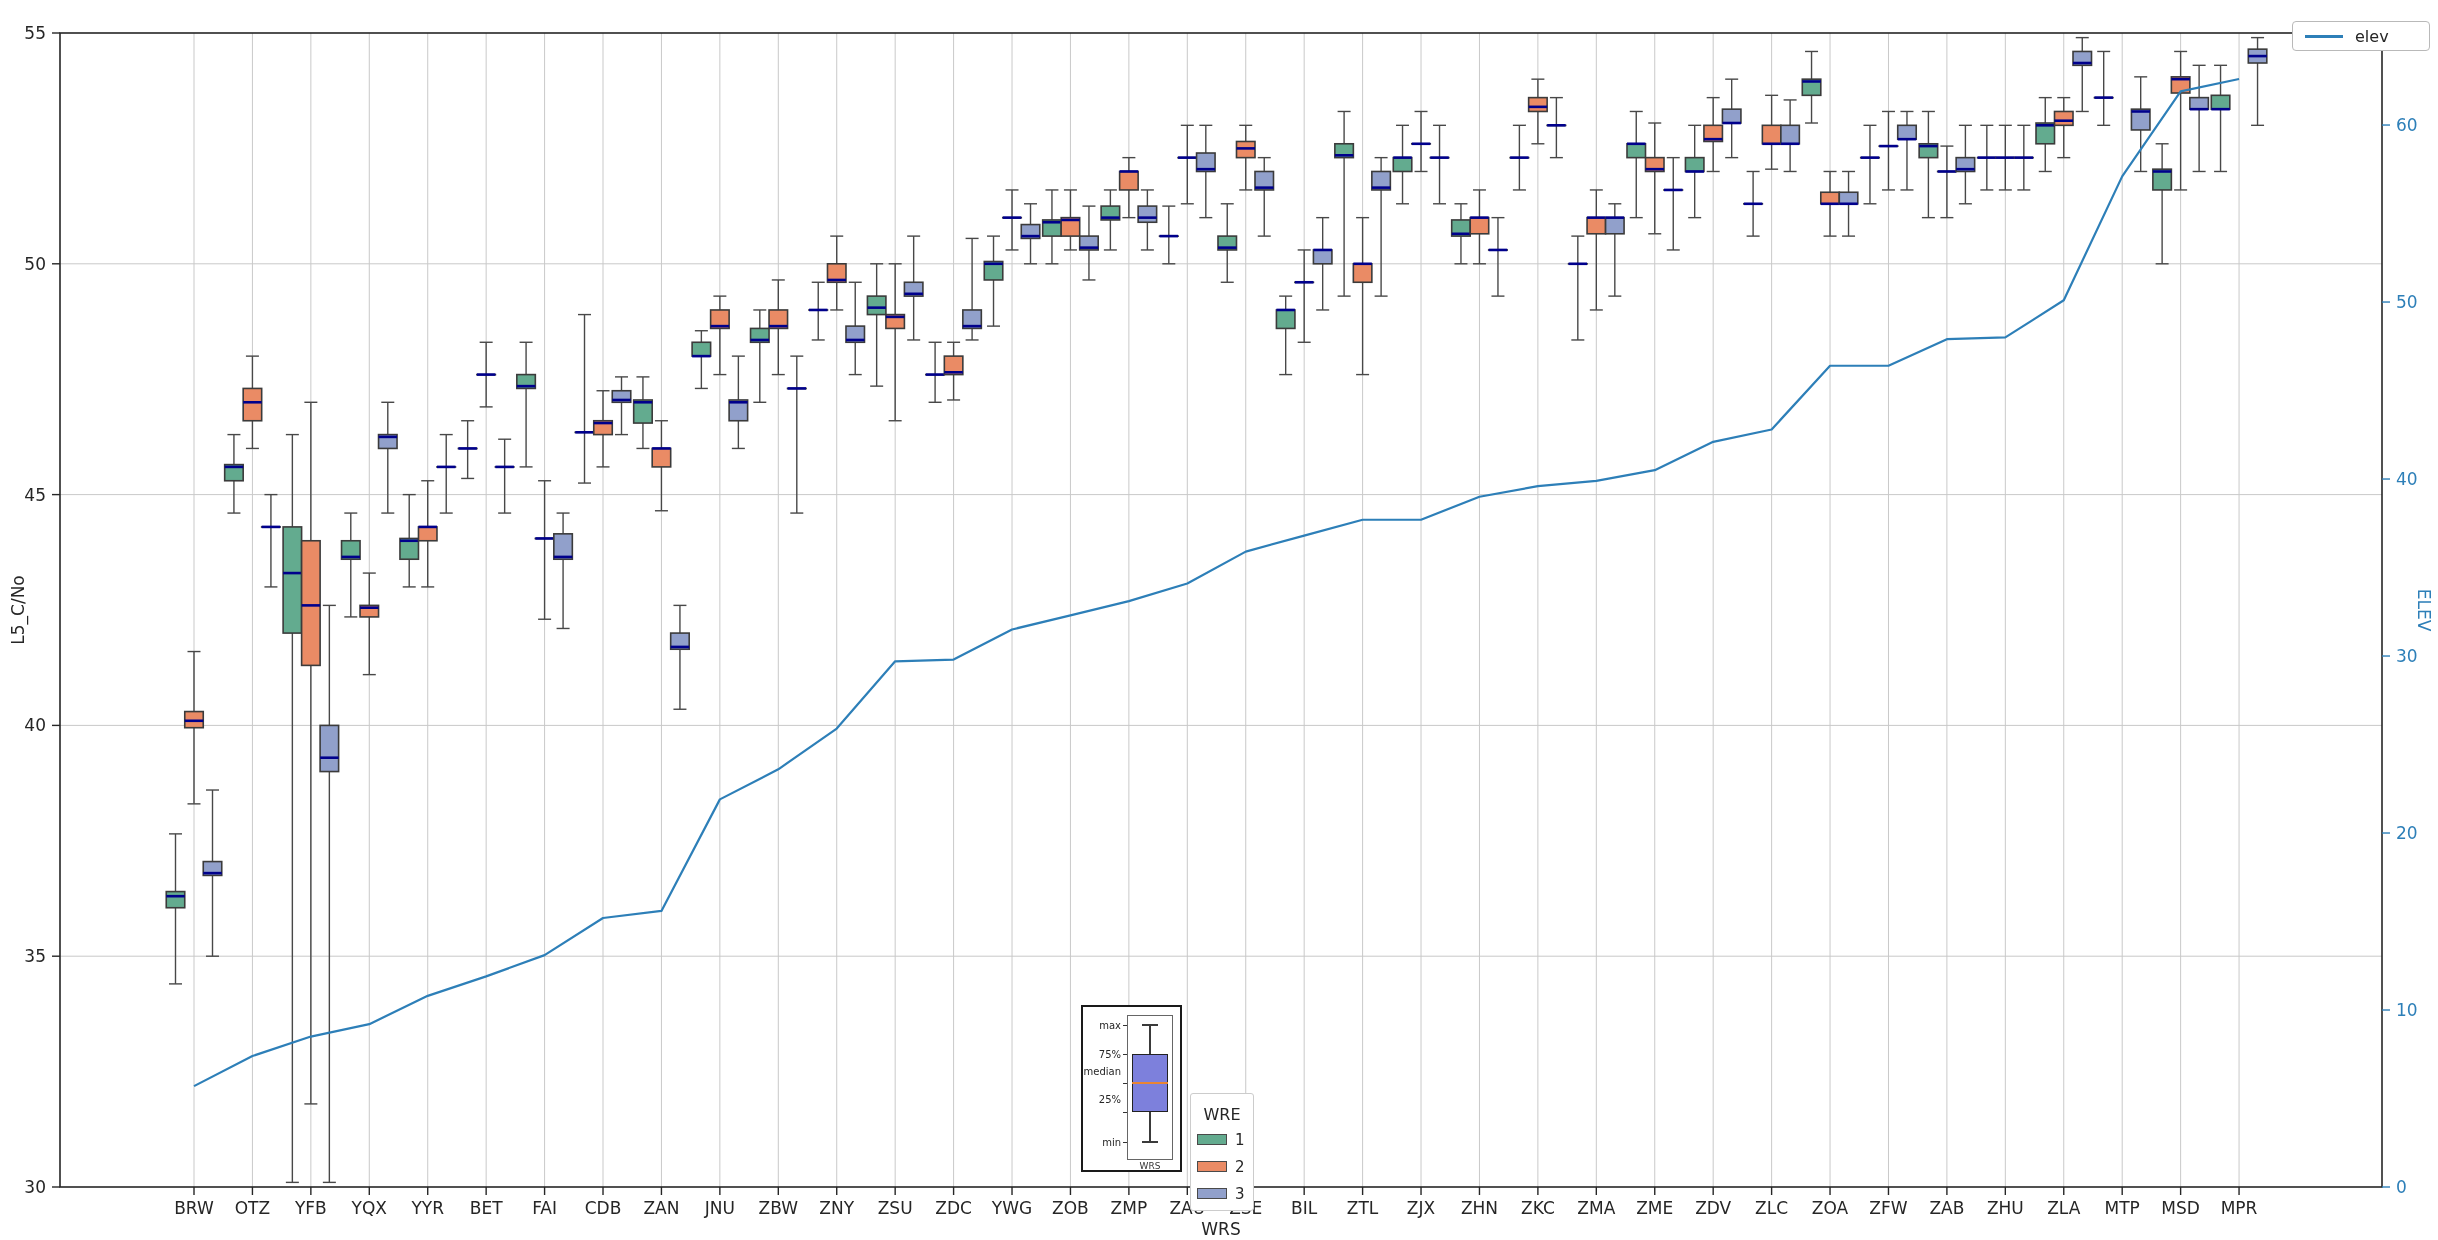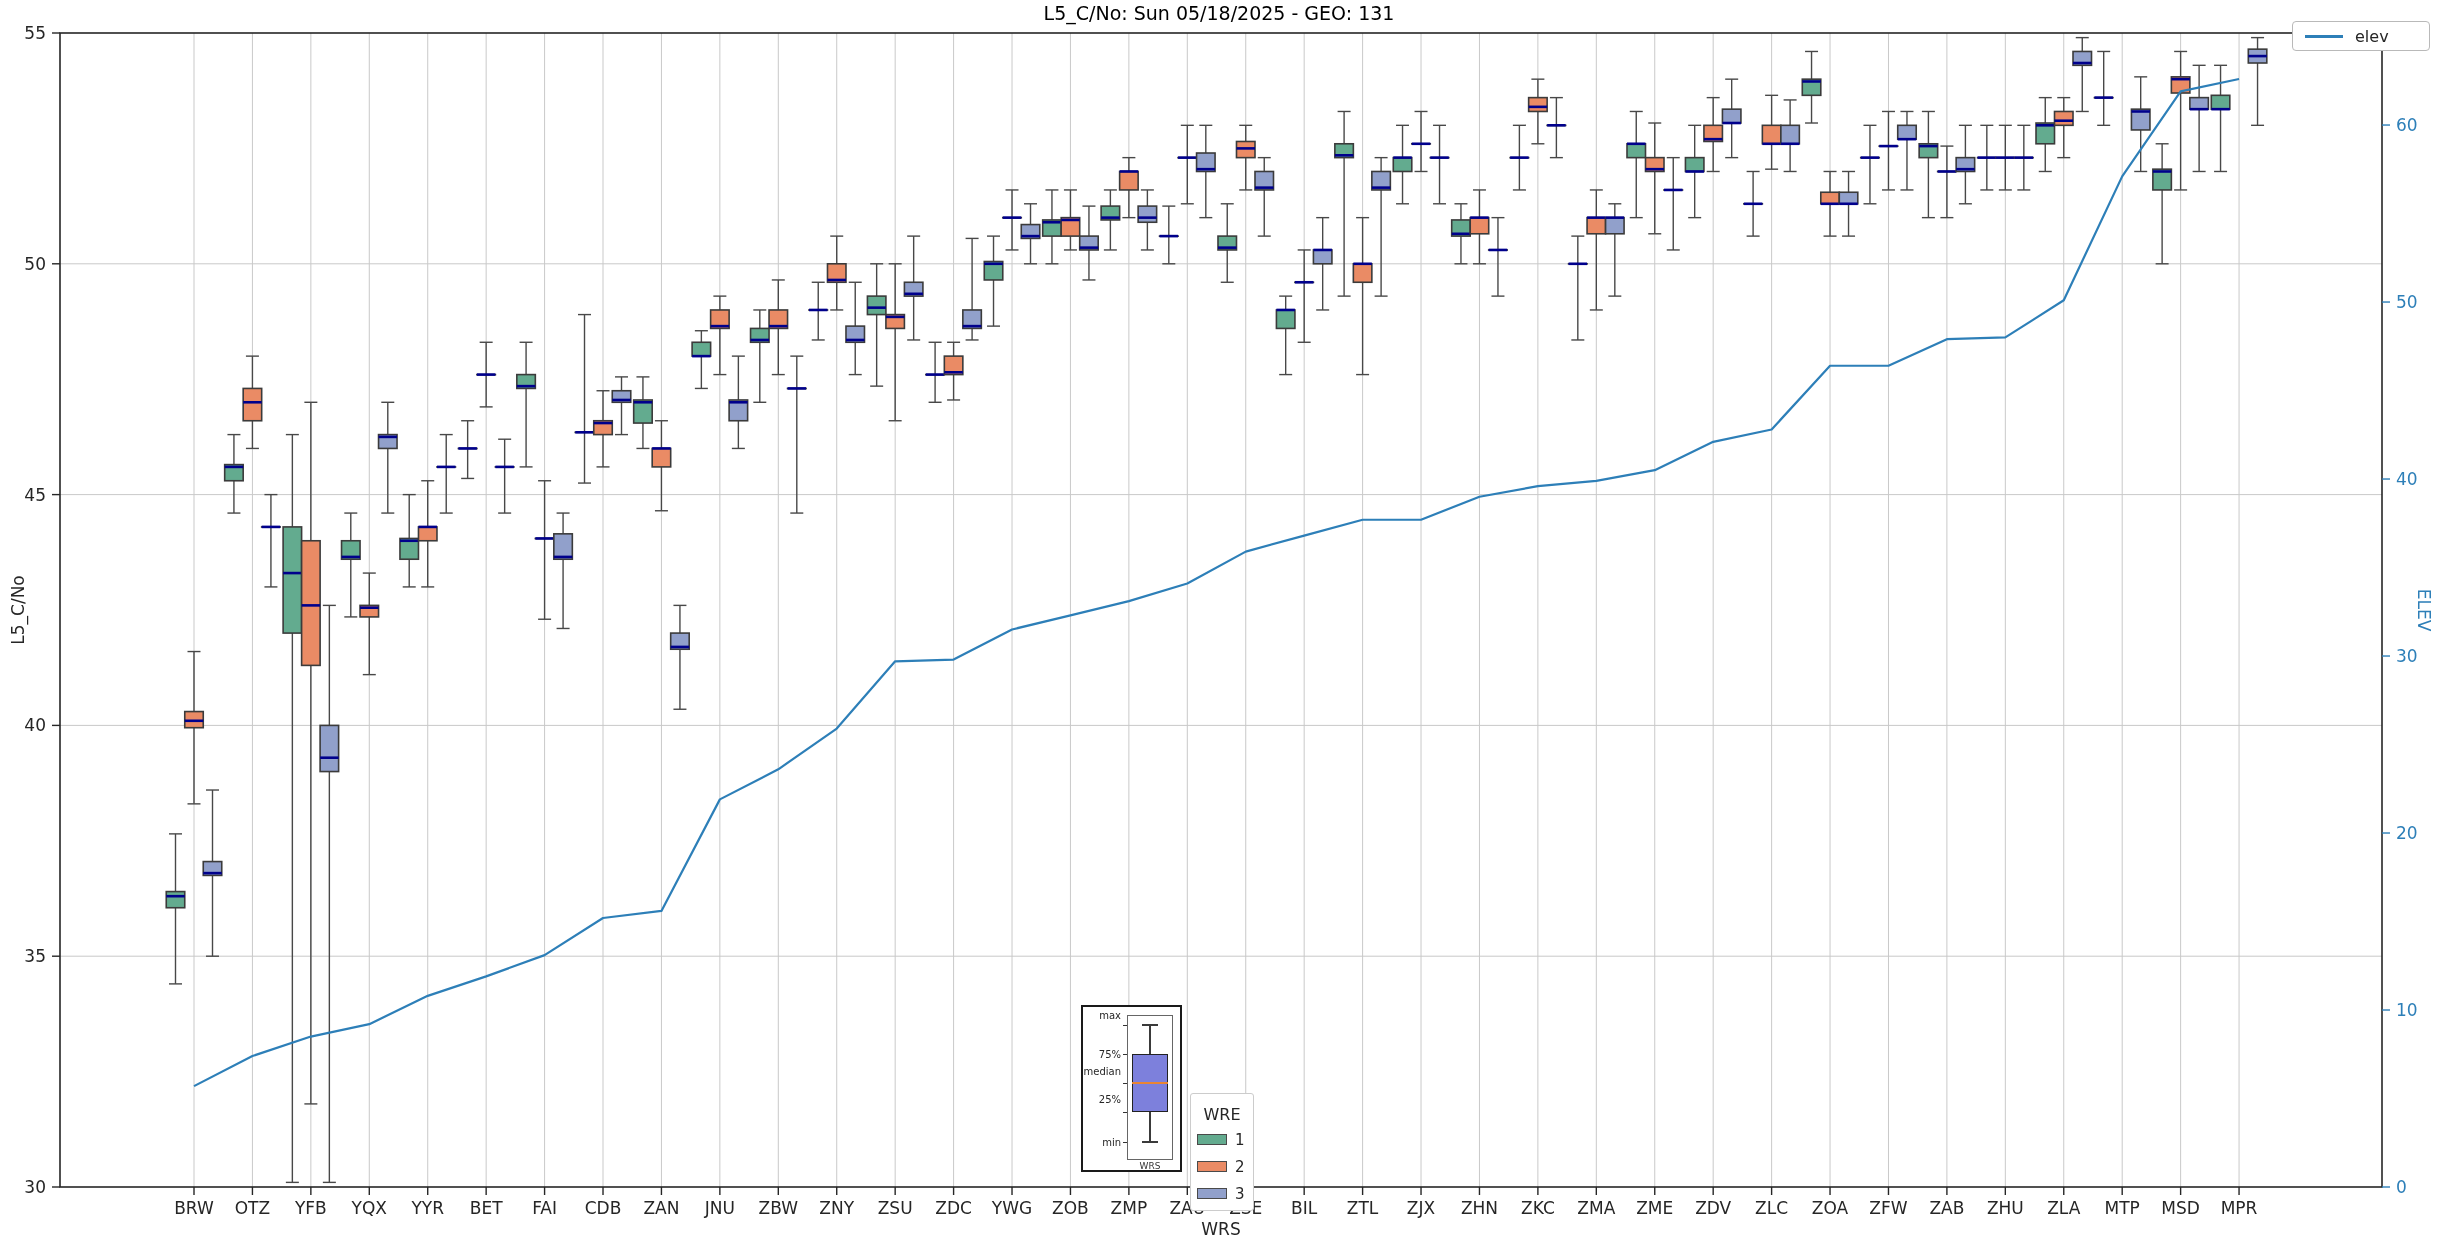--- a/index.html
+++ b/index.html
@@ -1017,21 +1017,20 @@
       <line x1="2063.76" y1="1187" x2="2063.76" y2="1195" stroke="#262626" stroke-width="1.4"></line>
       <text x="2063.76" y="1214" text-anchor="middle" font-size="17" fill="#262626" font-family="DejaVu Sans, Liberation Sans, sans-serif">ZLA</text>
       <line x1="2122.19" y1="1187" x2="2122.19" y2="1195" stroke="#262626" stroke-width="1.4"></line>
       <text x="2122.19" y="1214" text-anchor="middle" font-size="17" fill="#262626" font-family="DejaVu Sans, Liberation Sans, sans-serif">MTP</text>
       <line x1="2180.62" y1="1187" x2="2180.62" y2="1195" stroke="#262626" stroke-width="1.4"></line>
       <text x="2180.62" y="1214" text-anchor="middle" font-size="17" fill="#262626" font-family="DejaVu Sans, Liberation Sans, sans-serif">MSD</text>
       <line x1="2239.05" y1="1187" x2="2239.05" y2="1195" stroke="#262626" stroke-width="1.4"></line>
       <text x="2239.05" y="1214" text-anchor="middle" font-size="17" fill="#262626" font-family="DejaVu Sans, Liberation Sans, sans-serif">MPR</text>
     </svg>
 
-  <div class="title">L5_C/No: Sun 05/18/2025 - GEO: 131</div>
   <div class="ylabel-left">L5_C/No</div>
   <div class="ylabel-right">ELEV</div>
   <div class="xlabel">WRS</div>
 
   <div class="legend-elev">
     <span class="ln" id="elev-line-swatch" style="background: rgb(45, 127, 184);"></span>
     <span>elev</span>
   </div>
 
   <div class="legend-wre">
@@ -1045,21 +1044,21 @@
       <span>2</span>
     </div>
     <div class="row">
       <span class="sw" id="sw2" style="background: rgb(145, 160, 203);"></span>
       <span>3</span>
     </div>
   </div>
 
   <div class="inset">
     <div class="frame"></div>
-    <span class="ilab" style="top:8px">max</span>
+    <span class="ilab" style="top:18px">max</span>
     <span class="ilab" style="top:47px">75%</span>
     <span class="ilab" style="top:64px">median</span>
     <span class="ilab" style="top:92px">25%</span>
     <span class="ilab" style="top:135px">min</span>
     <div class="tick" style="top:18px"></div>
       <div class="tick" style="top:47px"></div>
     <div class="tick" style="top:76px"></div>
       <div class="tick" style="top:105px"></div>
     <div class="tick" style="top:135px"></div>
     <div class="wh" style="left:66px;top:18px;width:2px;height:117px"></div>

